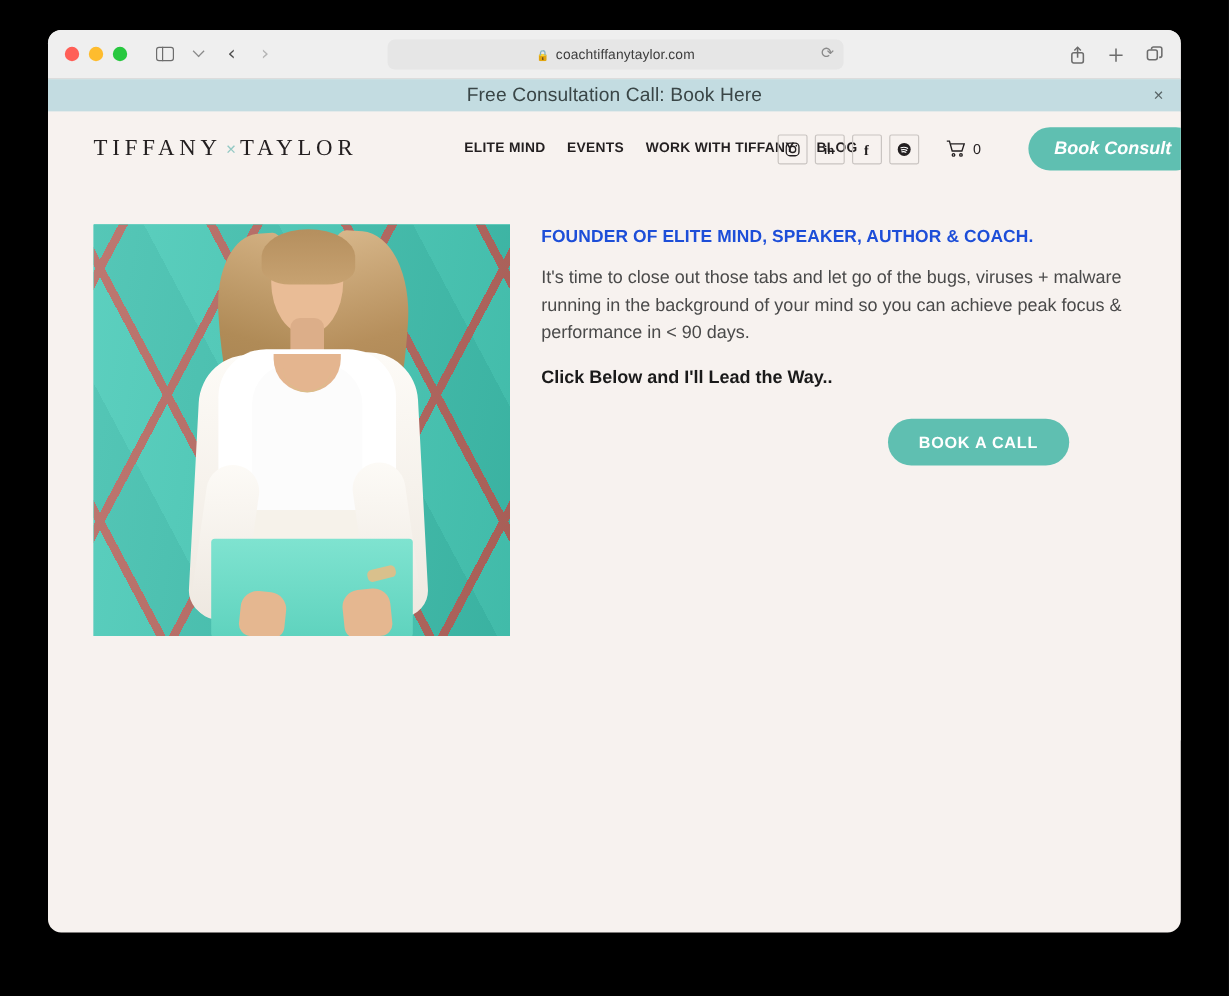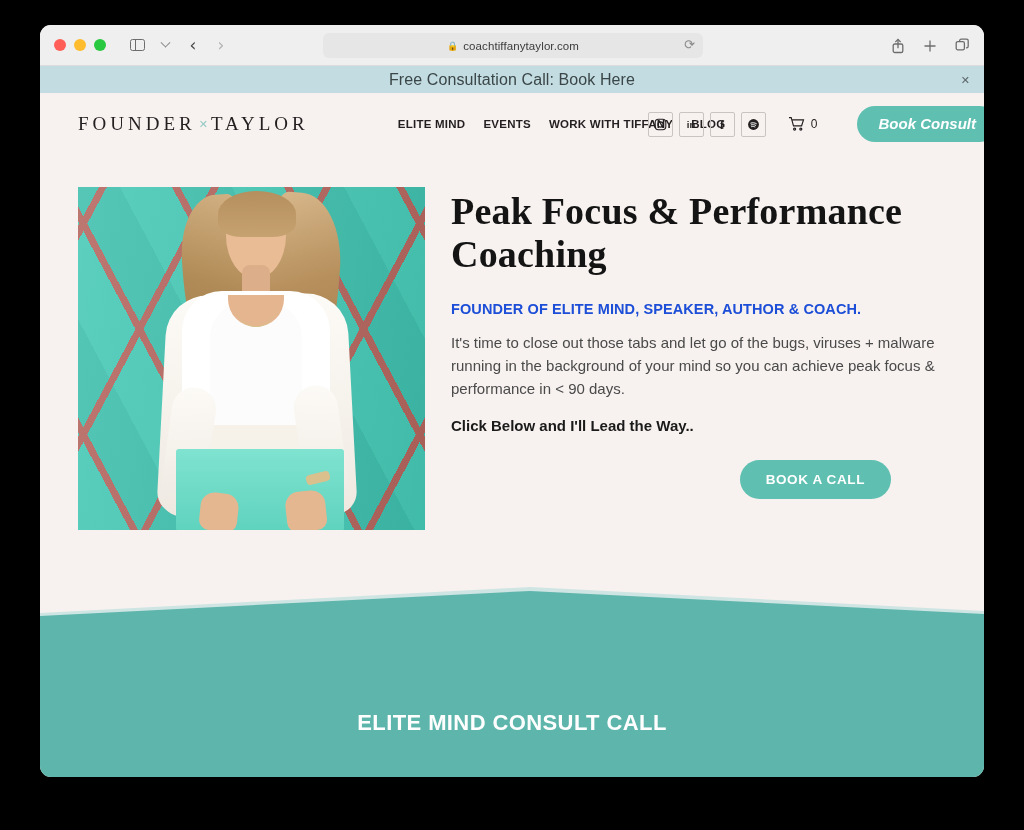--- a/index.html
+++ b/index.html
@@ -410,21 +410,21 @@
     </div>
   </div>
 
   <div class="promo">
     <span class="promo-text">Free Consultation Call: Book Here</span>
     <span class="promo-close">✕</span>
   </div>
 
   <div class="site-header">
     <div class="logo">
-      <span>FOUNDER</span>
+      <span>TIFFANY</span>
       <span class="x">✕</span>
       <span>TAYLOR</span>
     </div>
 
     <nav class="nav">
       <a href="#">ELITE MIND</a>
       <a href="#">EVENTS</a>
       <a href="#">WORK WITH TIFFANY</a>
       <a href="#">BLOG</a>
     </nav>
@@ -491,33 +491,23 @@
         <div class="arm-l"></div>
         <div class="arm-r"></div>
         <div class="box"></div>
         <div class="watch"></div>
         <div class="hand-l"></div>
         <div class="hand-r"></div>
       </div>
     </div>
 
     <div class="copy">
-      <h1 class="headline">Peak Focus &amp; Performance Coaching</h1>
       <div class="eyebrow">FOUNDER OF ELITE MIND, SPEAKER, AUTHOR &amp; COACH.</div>
       <p class="body-copy">It's time to close out those tabs and let go of the bugs, viruses + malware running in the background of your mind so you can achieve peak focus &amp; performance in &lt; 90 days.</p>
       <div class="kicker">Click Below and I'll Lead the Way..</div>
       <div class="cta-wrap">
         <button class="book-call">BOOK A CALL</button>
       </div>
     </div>
   </div>
 
-  <div class="teal">
-    <div class="chev-edge">
-      <svg viewBox="0 0 944 34" preserveAspectRatio="none">
-        <polygon points="0,34 0,28 490,2 944,26 944,34" fill="#CFE5E3"></polygon>
-        <polygon points="0,34 0,31 490,6 944,29 944,34" fill="#5EB5AC"></polygon>
-      </svg>
-    </div>
-    <div class="teal-title">ELITE MIND CONSULT CALL</div>
-  </div>
 
 </div>
 
 </body></html>

